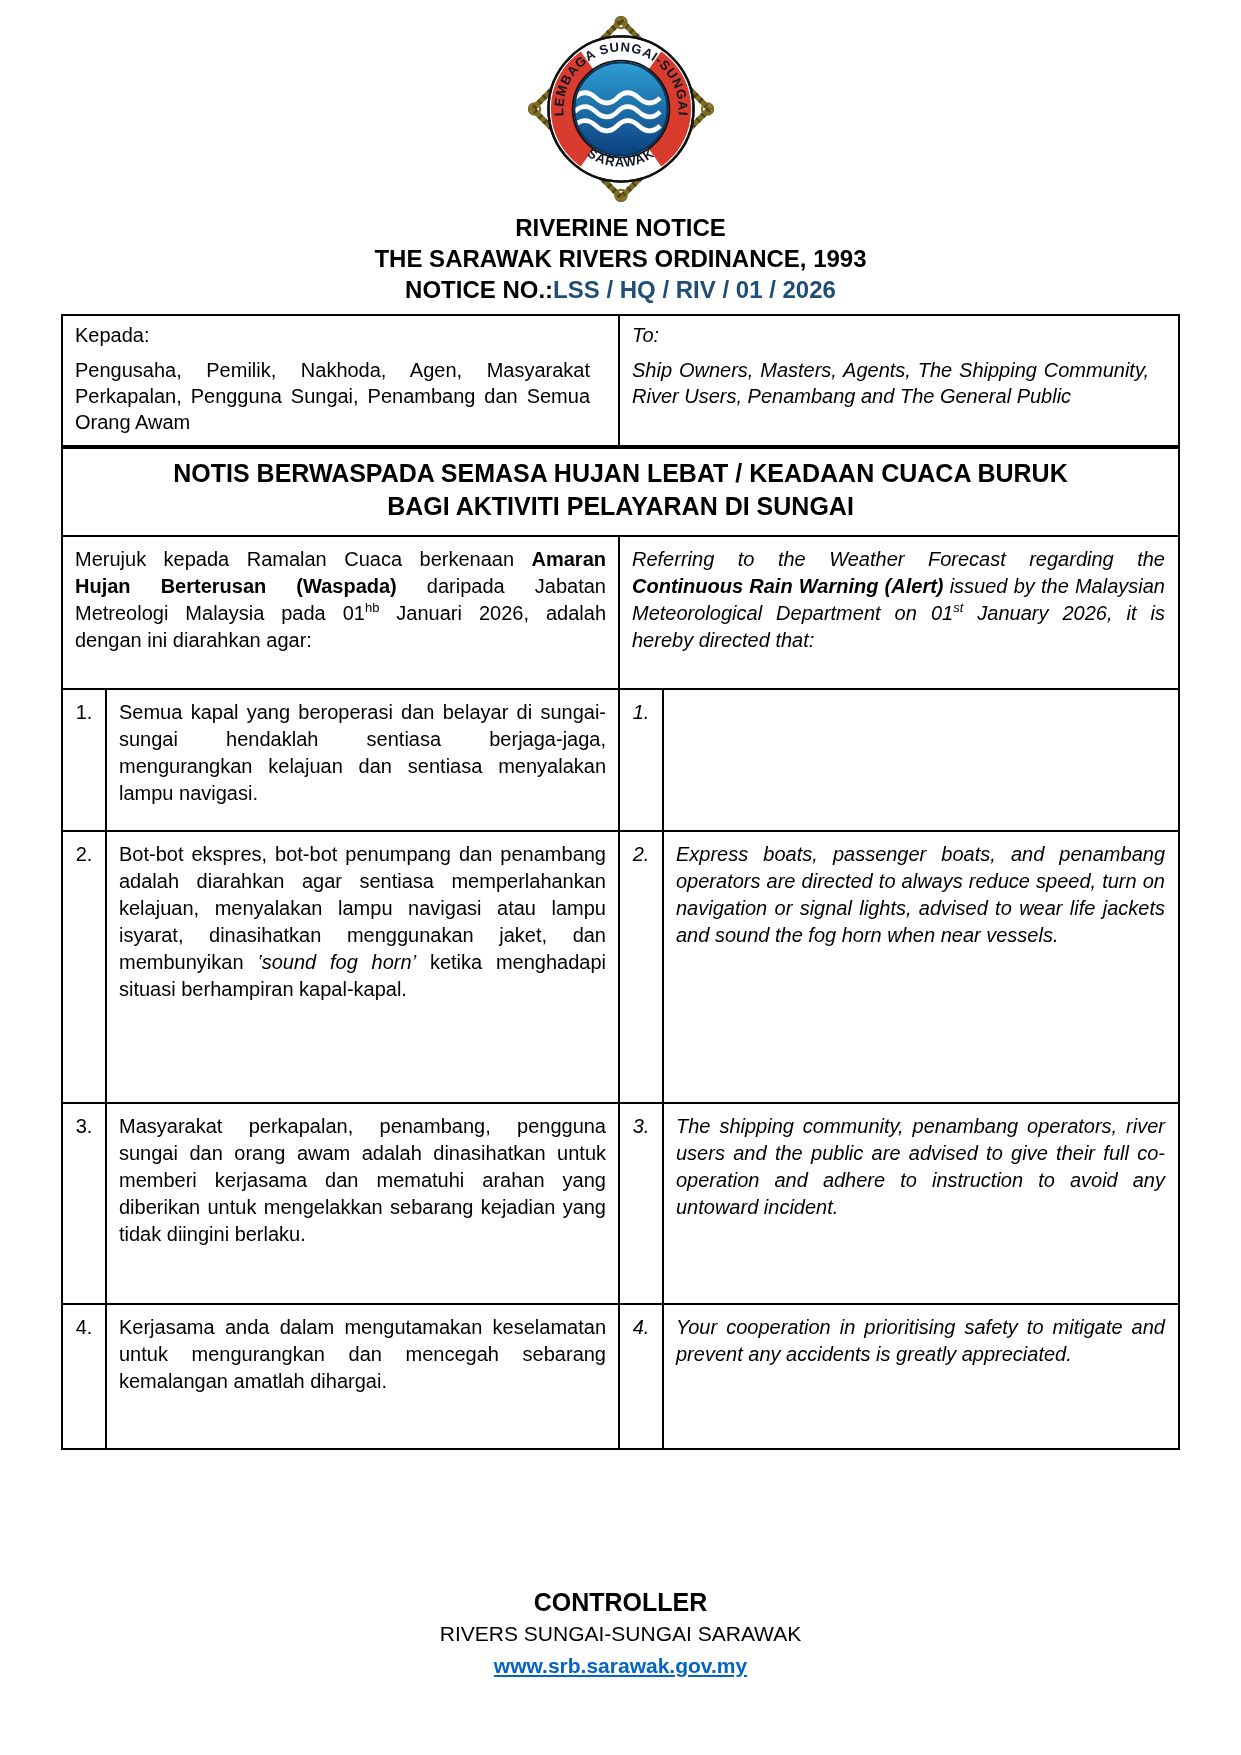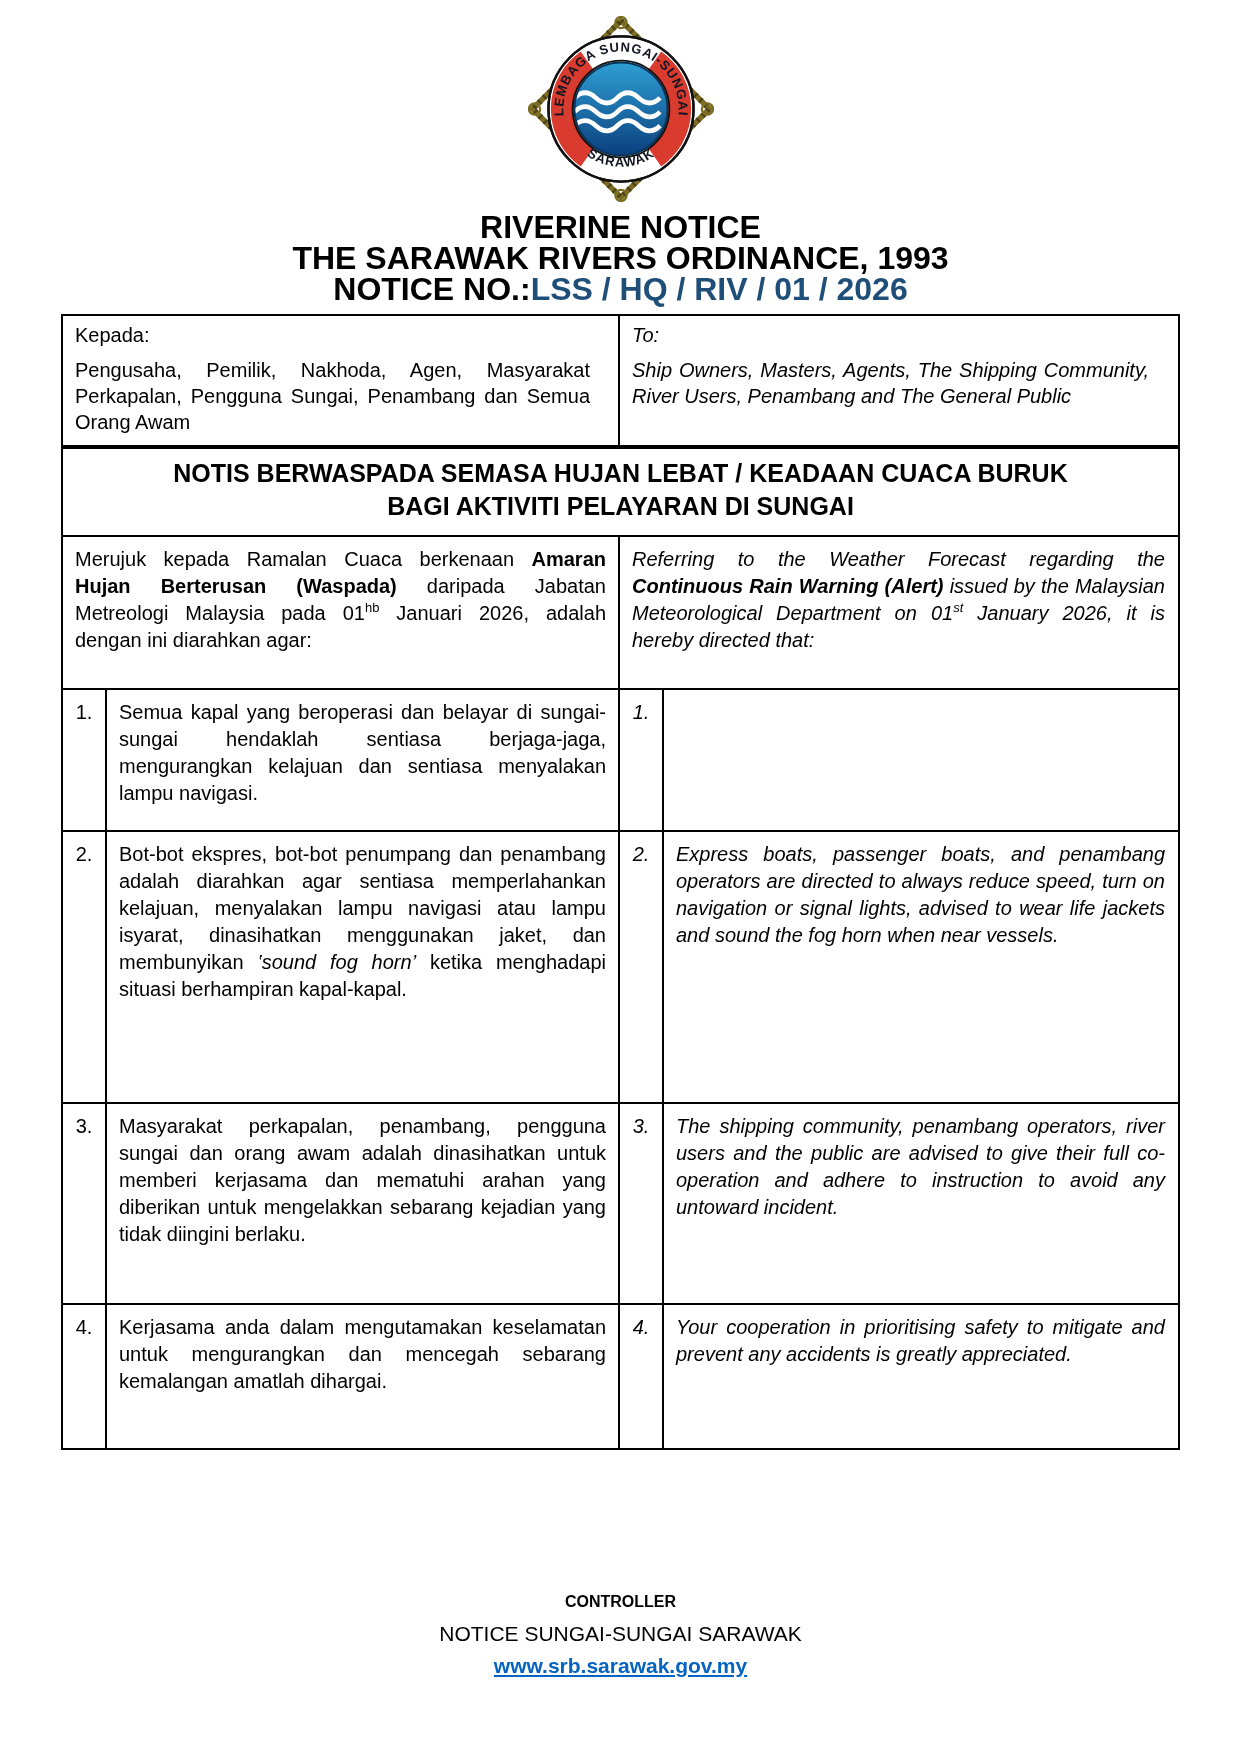--- a/index.html
+++ b/index.html
@@ -20,21 +20,21 @@
   }
   .page{padding:14px 61px 0 61px;}
   .logo-wrap{display:flex;justify-content:center;margin-top:2px;}
   .logo-wrap svg{width:186px;height:186px;}
   .logo-red{fill:none;stroke:var(--c-logo-red);}
   .logo-rope{stroke:var(--c-logo-rope);fill:none;}
   .logo-rope-dash{stroke:#4d431a;fill:none;}
   .ring-text{font-family:"Liberation Sans",sans-serif;font-weight:bold;
     fill:var(--c-logo-ring-text);letter-spacing:1px;}
 
-  .hdr{text-align:center;font-weight:700;font-size:32px;line-height:31px;margin-top:10px;}
+  .hdr{text-align:center;font-weight:700;font-size:24px;line-height:31px;margin-top:10px;}
   .notice-no-value{color:var(--c-notice-no);}
 
   .addr-box{border:2.5px solid #000;margin-top:9px;display:grid;grid-template-columns:557px 557px;min-height:121px;box-sizing:border-box;}
   .addr-cell{padding:6px 28px 10px 12px;font-size:20px;line-height:26px;box-sizing:border-box;}
   .addr-cell.left{border-right:2px solid #000;}
   .addr-body{margin:9px 0 0 0;text-align:justify;}
   .en{font-style:italic;}
 
   .title-box{border:2.5px solid #000;padding:8px 16px 12px 16px;
     text-align:center;font-weight:700;font-size:25px;line-height:33px;box-sizing:border-box;}
@@ -51,21 +51,21 @@
   .r-intro{min-height:151px;}
   .r-1{min-height:142px;}
   .r-2{min-height:272px;}
   .r-3{min-height:201px;}
   .r-4{min-height:145px;}
   sup{font-size:13px;line-height:0;}
   .b{font-weight:700;}
   .it{font-style:italic;}
 
   .footer{margin-top:136px;text-align:center;font-size:21px;line-height:32px;}
-  .footer .ctrl{font-weight:700;font-size:16px;}
+  .footer .ctrl{font-weight:700;font-size:25px;}
   .footer a{color:var(--c-url);font-weight:700;text-decoration:underline;cursor:pointer;text-align:center;}
 </style>
 </head>
 <body>
 
 <div class="page">
 
   <div class="logo-wrap">
     <svg viewBox="0 0 200 200">
       <defs>
@@ -170,17 +170,17 @@
       <div class="num">4.</div>
       <div class="cell div-right">Kerjasama anda dalam mengutamakan keselamatan untuk mengurangkan dan mencegah sebarang kemalangan amatlah dihargai.</div>
       <div class="num en">4.</div>
       <div class="cell en">Your cooperation in prioritising safety to mitigate and prevent any accidents is greatly appreciated.</div>
     </div>
 
   </div>
 
   <div class="footer">
     <div class="ctrl">CONTROLLER</div>
-    <div>NOTICE SUNGAI-SUNGAI SARAWAK</div>
+    <div>RIVERS SUNGAI-SUNGAI SARAWAK</div>
     <div><a>www.srb.sarawak.gov.my</a></div>
   </div>
 
 </div>
 
 </body></html>

